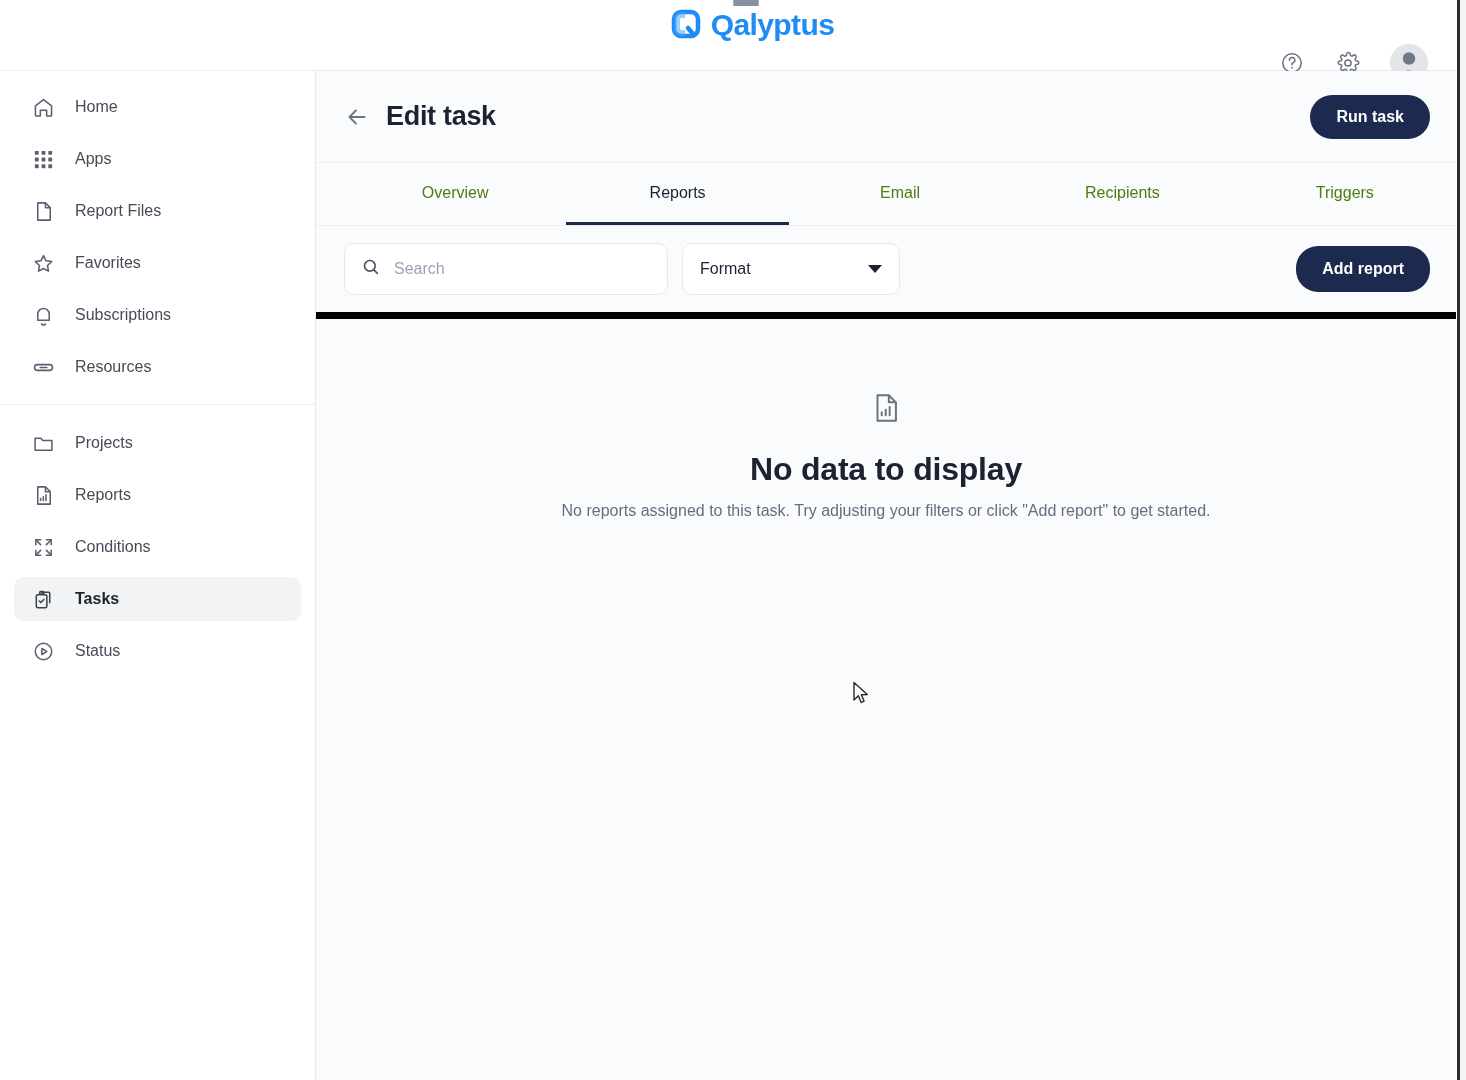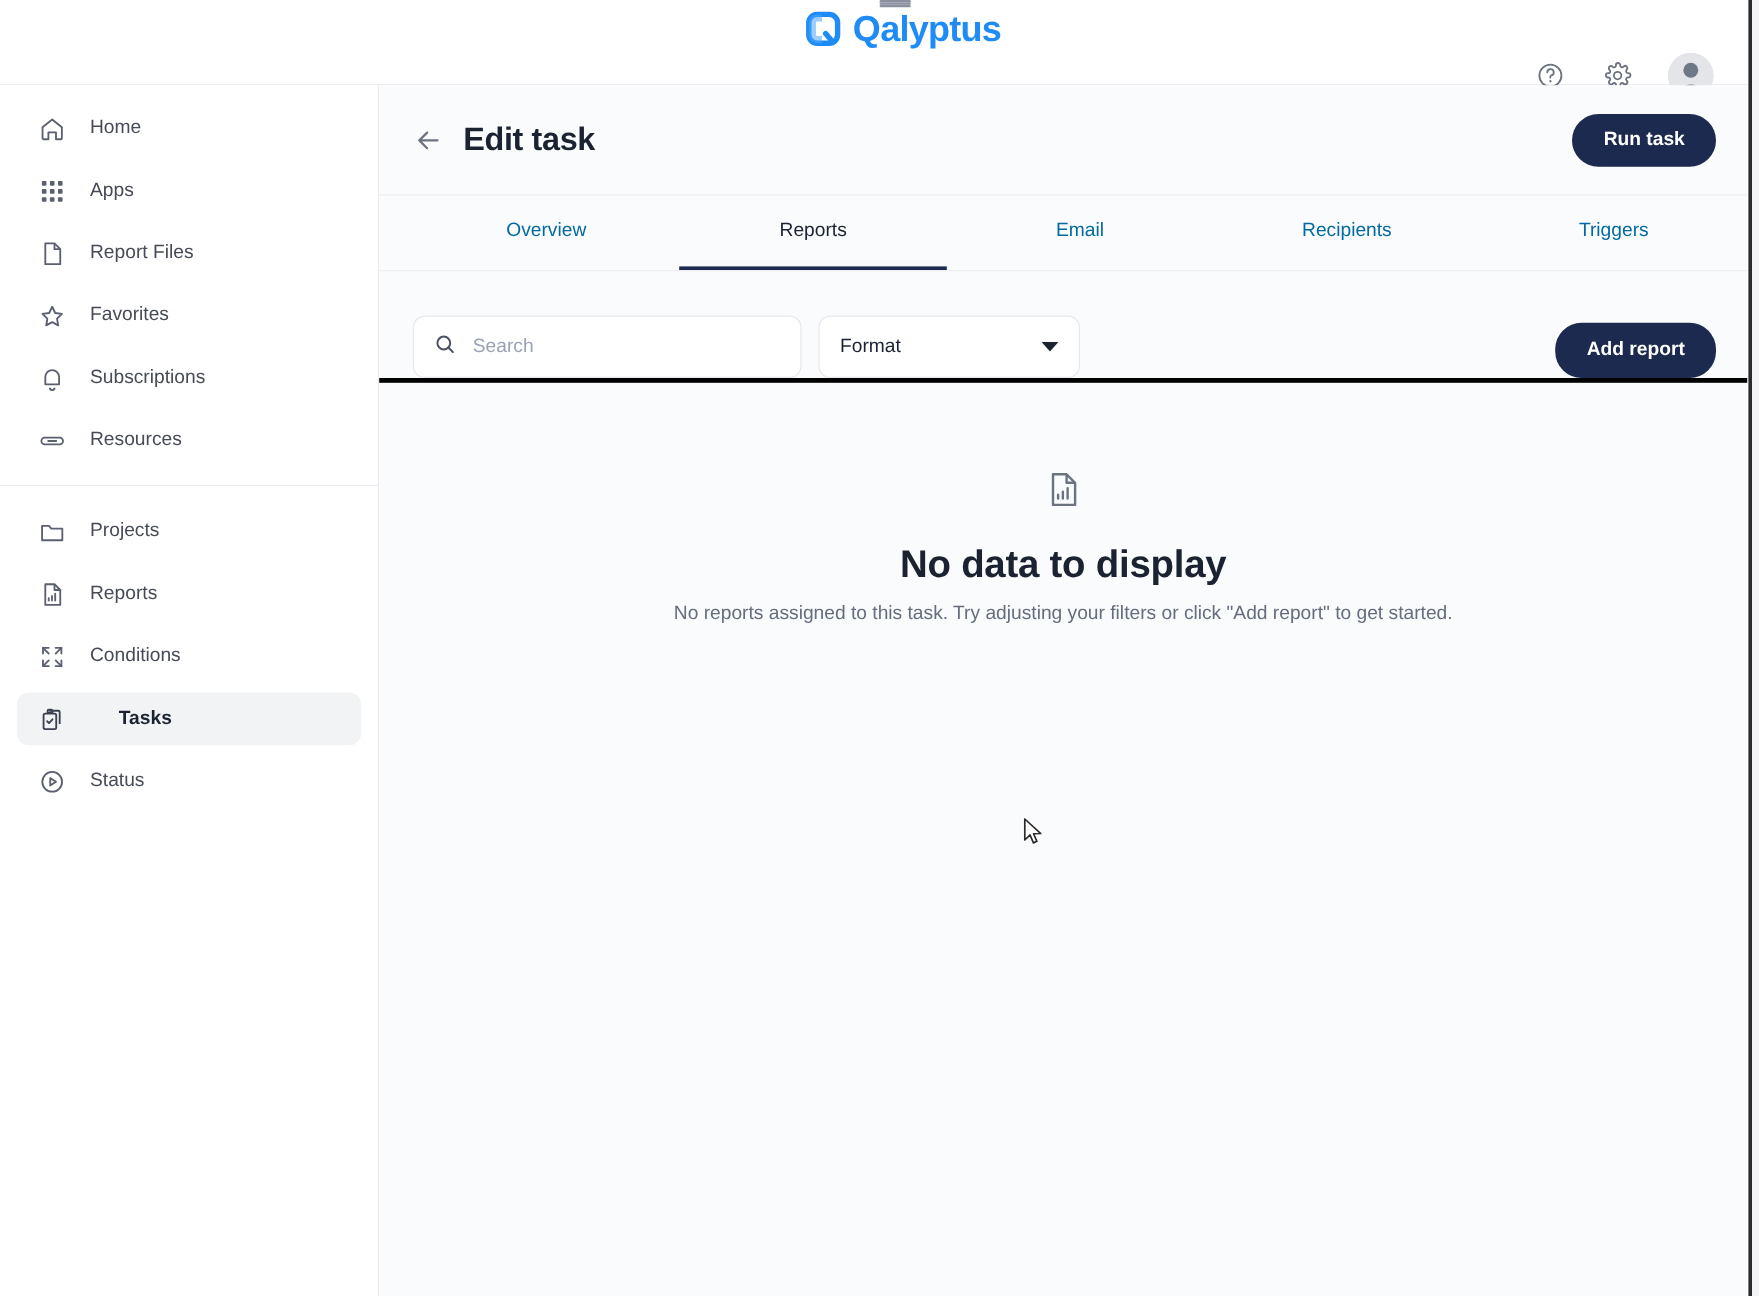--- a/index.html
+++ b/index.html
@@ -67,21 +67,21 @@
     display: flex; align-items: center;
     height: 44px; padding-left: 18px;
     border-radius: 10px;
     margin-bottom: 8px;
     cursor: pointer;
     color: #464b57;
     font-size: 16px;
   }
   .nav-item .nav-icon { width: 26px; display: flex; align-items: center; justify-content: flex-start; }
   .nav-item .nav-label { margin-left: 17px; }
-  .nav-item.active { background: #f2f3f5; color: #1b2231; font-weight: bold; gap: 24px; }
+  .nav-item.active { background: #f2f3f5; color: #1b2231; font-weight: bold; }
 
   
   .content {
     position: absolute; top: 71px; left: 316px;
     width: 1140px; height: 1009px;
     background: #fafbfc;
   }
   .page-head {
     height: 92px;
     display: flex; align-items: center;
@@ -106,31 +106,31 @@
 
   .tabs {
     height: 63px;
     display: flex; align-items: stretch;
     border-bottom: 1px solid #eceef1;
     padding-left: 28px;
   }
   .tab {
     flex: 1;
     display: flex; align-items: center; justify-content: center;
-    font-size: 16px; color: #0369a1;
+    font-size: 16px; color: #4d7c0f;
     cursor: pointer;
     border-bottom: 3px solid transparent;
   }
   .tab.active { color: #1b2231; border-bottom-color: #1b2a4e; }
 
   .filters {
     height: 93px;
-    display: flex; align-items: flex-end;
+    display: flex; align-items: center;
     padding: 0 26px 0 28px;
-    border-bottom: 4px solid #000000;
+    border-bottom: 7px solid #000000;
   }
   .search-box {
     width: 324px; height: 52px;
     background: #ffffff;
     border: 1px solid #e6e8ed;
     border-radius: 10px;
     display: flex; align-items: center;
     padding: 0 16px;
   }
   .search-box input {

